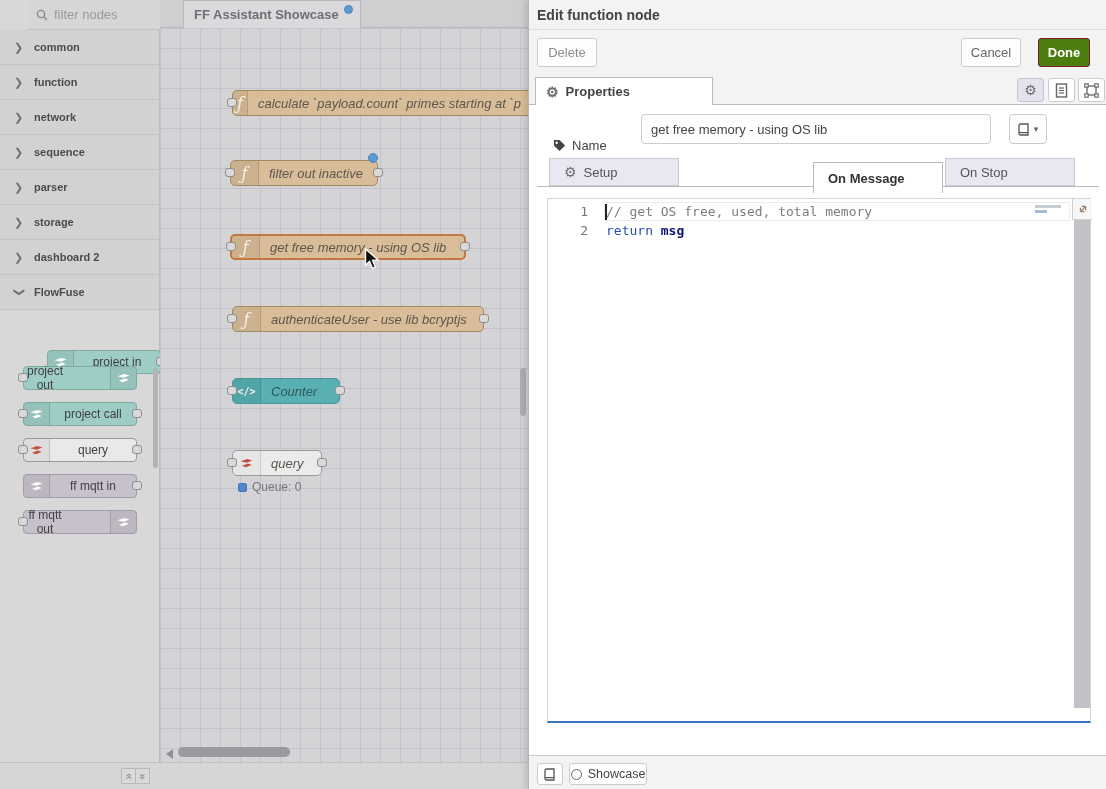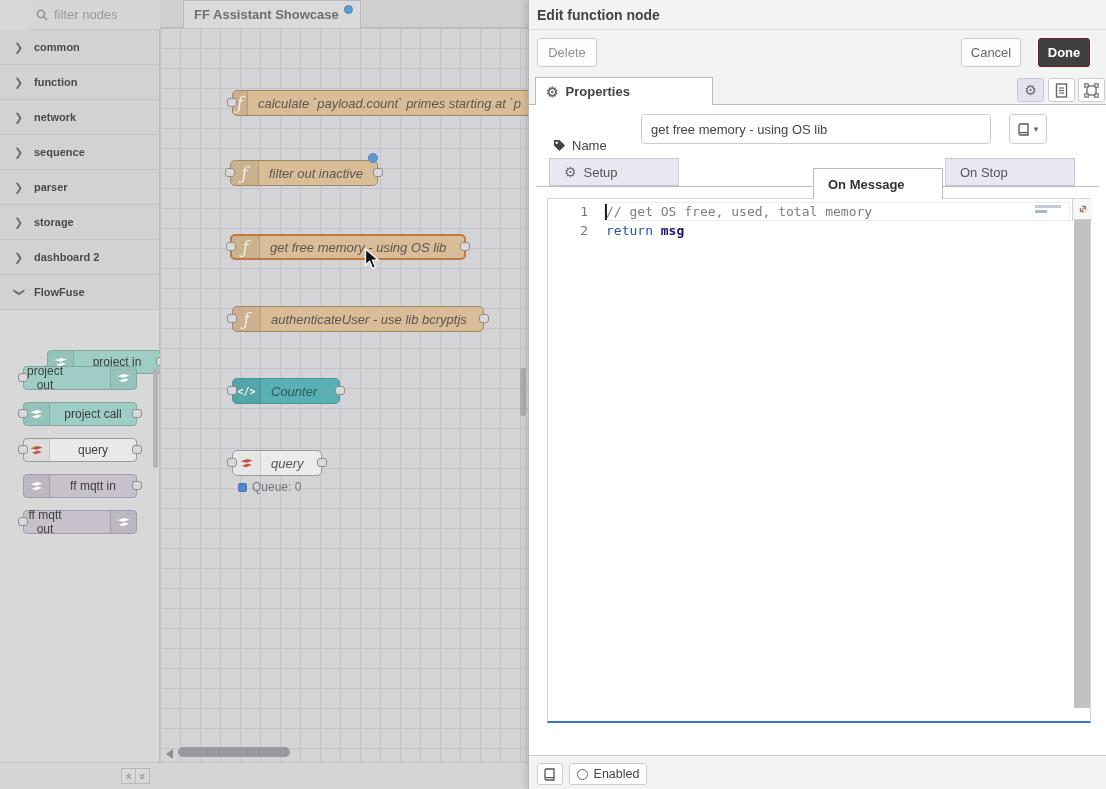--- a/index.html
+++ b/index.html
@@ -100,21 +100,21 @@
            border-left:1px solid #b5b5b5; box-shadow:-3px 0 6px rgba(0,0,0,0.12); }
   #panel-header { position:absolute; left:0; top:0; width:100%; height:30px; background:#f3f3f3;
            border-bottom:1px solid #dedede; display:flex; align-items:center; padding:0 8px;
            font-size:14px; font-weight:bold; color:#444; }
   #panel-toolbar { position:absolute; left:0; top:30px; width:100%; height:45px; background:#f3f3f3; }
   .btn { position:absolute; height:29px; border:1px solid #ccc; border-radius:3px;
          background:#fdfdfd; font-size:13px; display:flex; align-items:center;
          justify-content:center; cursor:pointer; }
   #btn-delete { left:8px; top:8px; width:60px; color:#8f8f8f; }
   #btn-cancel { left:432px; top:8px; width:60px; color:#666; }
-  #btn-done   { left:509px; top:8px; width:52px; background:#404040; border-color:#721c25;
+  #btn-done   { left:509px; top:8px; width:52px; background:#4d7c0f; border-color:#721c25;
                 color:#fff; font-weight:bold; }
 
   #panel-tabrow { position:absolute; left:0; top:75px; width:100%; height:30px; background:#f3f3f3; }
   #panel-tabrow .tab-underline { position:absolute; left:0; bottom:0; width:100%; height:1px; background:#bbb; }
   #tab-properties { position:absolute; left:6px; top:2px; width:178px; height:28px; background:#fff;
            border:1px solid #bbb; border-bottom:none; z-index:2; display:flex; align-items:center;
            gap:7px; padding-left:10px; font-size:13px; font-weight:bold; color:#444; }
   .gear { color:#6d6d6d; font-size:14px; line-height:1; }
   .mini-btn { position:absolute; top:3px; width:27px; height:24px; border:1px solid #ccc;
            border-radius:3px; background:#fff; display:flex; align-items:center; justify-content:center; }
@@ -130,21 +130,21 @@
            border:1px solid #ccc; border-radius:4px; padding:0 9px; font-size:13px; color:#444;
            font-family:"Liberation Sans", sans-serif; outline:none; }
   #lib-btn { position:absolute; left:480px; top:0; width:38px; height:30px; border:1px solid #ccc;
            border-radius:4px; background:#fdfdfd; display:flex; align-items:center;
            justify-content:center; gap:4px; color:#555; }
   #lib-btn .caret { font-size:9px; color:#666; }
 
   .ftab { position:absolute; top:53px; height:28px; width:130px; background:#e8e8f2;
           border:1px solid #c9c9d4; display:flex; align-items:center; justify-content:flex-start;
           gap:7px; padding-left:14px; font-size:13px; color:#555; cursor:pointer; }
-  .ftab.active { background:#fff; border-color:#bbb; border-bottom:none; top:63px; height:31px;
+  .ftab.active { background:#fff; border-color:#bbb; border-bottom:none; top:57px; height:31px;
           font-weight:bold; color:#333; z-index:2; }
   #ftab-underline { position:absolute; left:8px; top:81px; width:562px; height:1px; background:#bbb; }
 
   
   #code-editor { position:absolute; left:18px; top:93px; width:544px; height:525px;
           border:1px solid #d4d4d4; border-bottom:2px solid #3b73c4; background:#fffffe;
           font-family:"DejaVu Sans Mono", monospace; font-size:13px; }
   .code-line { position:absolute; left:0; height:19px; display:flex; align-items:center; }
   .line-num { position:absolute; width:40px; text-align:right; color:#6e7681; }
   .line-text { position:absolute; left:58px; white-space:pre; }
@@ -467,16 +467,16 @@
 
   <div id="panel-footer">
     <div id="footer-lib-btn">
       <svg width="12" height="13" viewBox="0 0 12 13">
         <path d="M2.5 1 H10 V12 H2.5 A1.5 1.5 0 0 1 1 10.5 V2.5 A1.5 1.5 0 0 1 2.5 1 Z" fill="none" stroke="#555" stroke-width="1.3"></path>
         <line x1="1.4" y1="9.6" x2="10" y2="9.6" stroke="#555" stroke-width="1.2"></line>
       </svg>
     </div>
     <div id="enabled-btn">
       <span class="circ"></span>
-      <span>Enabled</span>
+      <span>Showcase</span>
     </div>
   </div>
 </div>
 
 </body></html>

